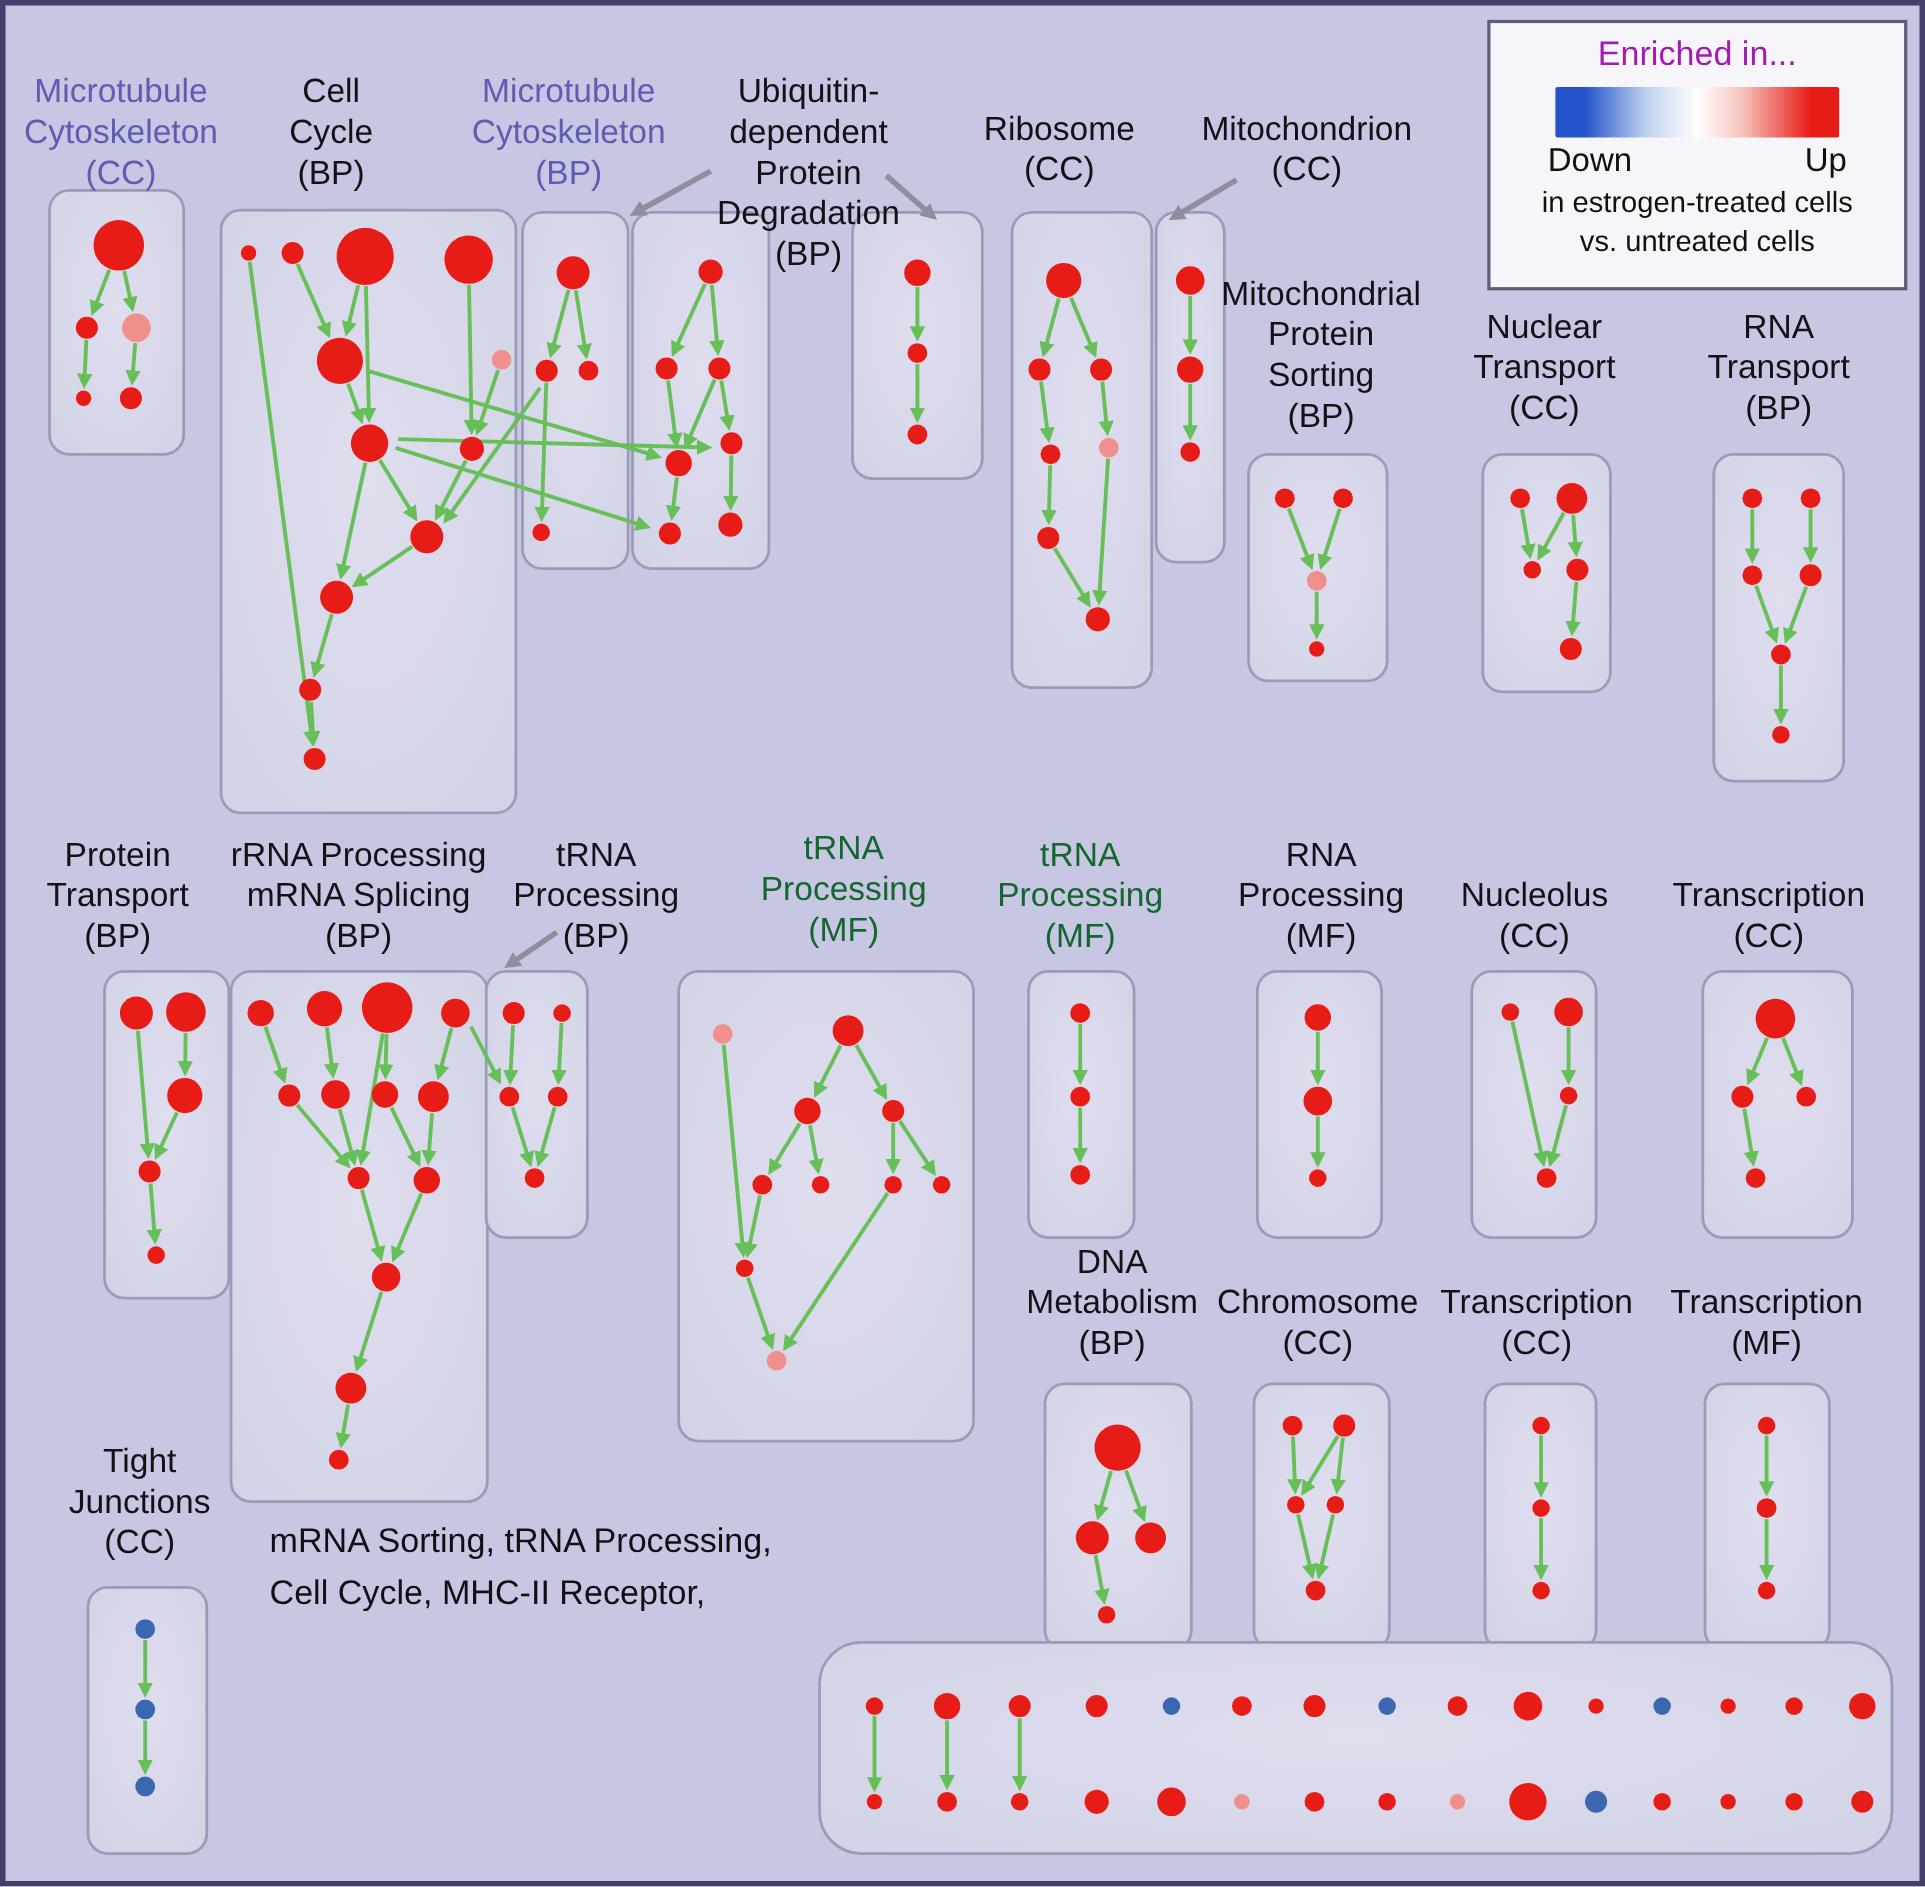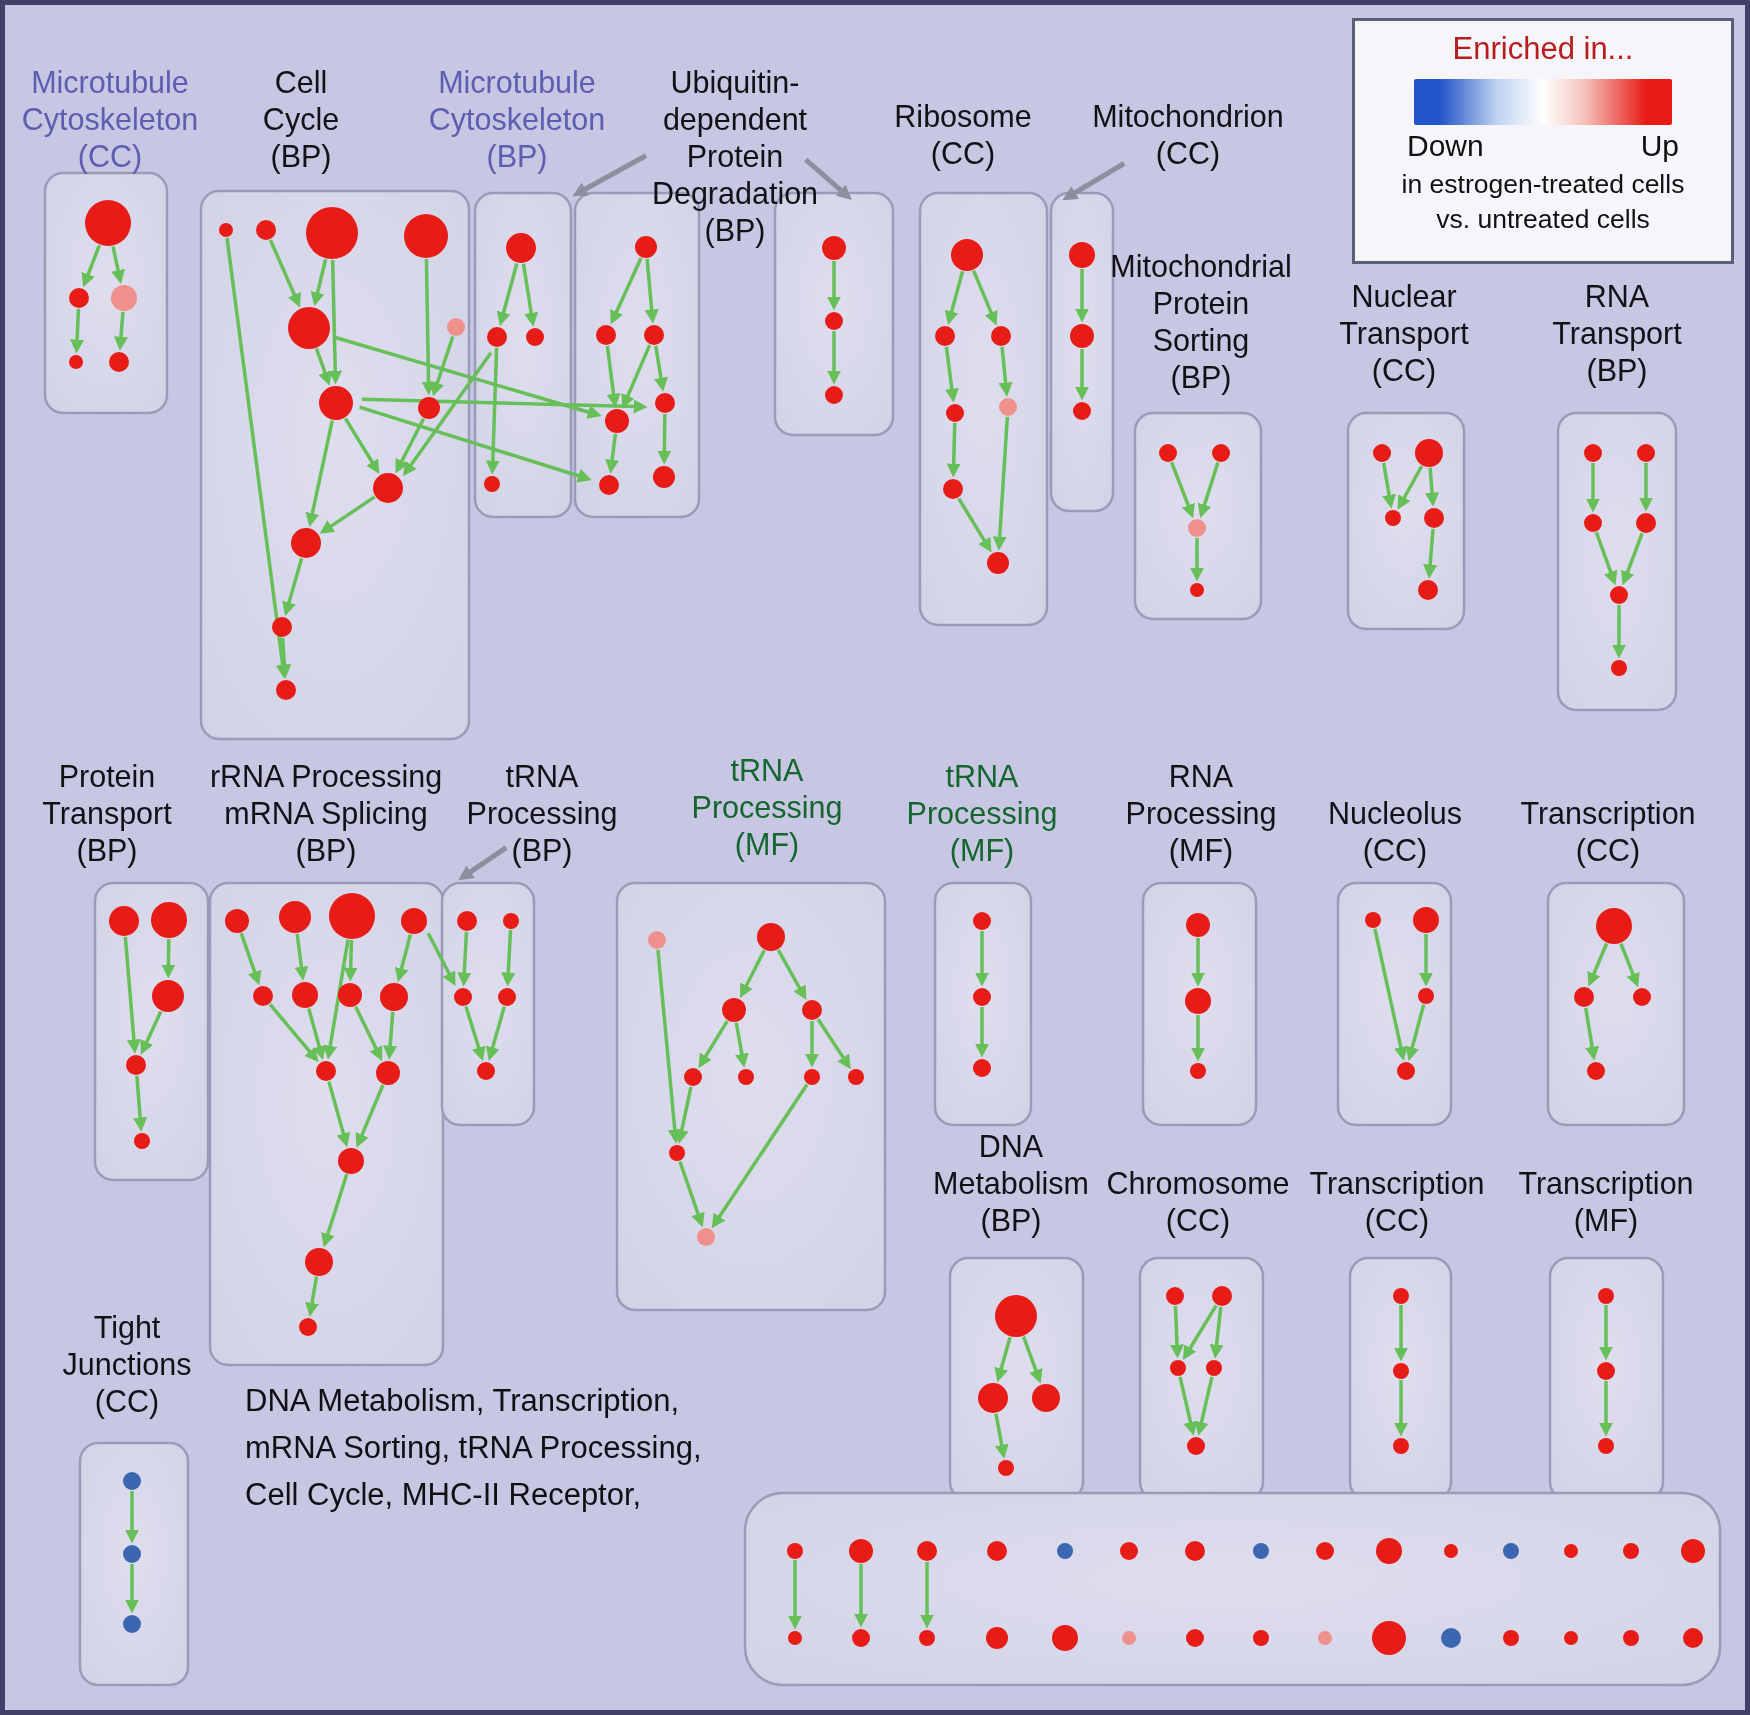--- a/index.html
+++ b/index.html
@@ -6,21 +6,21 @@
   #canvas{
     position:relative;width:1750px;height:1715px;
     background:#c7c7e3;border:5px solid #40406a;box-sizing:border-box;
     font-family:"Liberation Sans",sans-serif;overflow:hidden;
   }
   #diagram{position:absolute;left:0;top:0;}
   #legend{
     position:absolute;left:1347px;top:13px;width:382px;height:246px;
     background:#f6f6fa;border:3px solid #596076;box-sizing:border-box;text-align:center;
   }
-  .lg-title{font-size:31px;color:#b91c1c;margin-top:10px;}
+  .lg-title{font-size:31px;color:#a21caf;margin-top:10px;}
   .lg-bar{width:258px;height:46px;margin:12px auto 2px;border-radius:2px;}
   .lg-scale{width:272px;margin:4px auto;display:flex;justify-content:space-between;font-size:30px;color:#111;}
   .lg-sub{font-size:26.5px;color:#111;line-height:1.32;}
   .lg-sub.first{margin-top:4px;}
   #misc-note{position:absolute;left:240px;top:1372px;width:520px;font-size:31px;line-height:47px;color:#101014;}
   svg text{font-family:"Liberation Sans",sans-serif;}
 </style>
 </head>
 <body>
 
@@ -367,17 +367,16 @@
     <div class="lg-bar" style="background: linear-gradient(90deg, rgb(34, 83, 200) 0%, rgb(34, 83, 200) 10%, rgb(191, 210, 240) 32%, rgb(255, 255, 255) 50%, rgb(246, 194, 188) 66%, rgb(232, 28, 23) 90%, rgb(232, 28, 23) 100%);"></div>
     <div class="lg-scale">
       <span>Down</span>
       <span>Up</span>
     </div>
     <div class="lg-sub first">in estrogen-treated cells</div>
     <div class="lg-sub">vs. untreated cells</div>
   </div>
 
   <div id="misc-note">
-    <div>DNA Metabolism, Transcription,</div>
     <div>mRNA Sorting, tRNA Processing,</div>
     <div>Cell Cycle, MHC-II Receptor,</div>
   </div>
 </div>
 
 </body></html>

